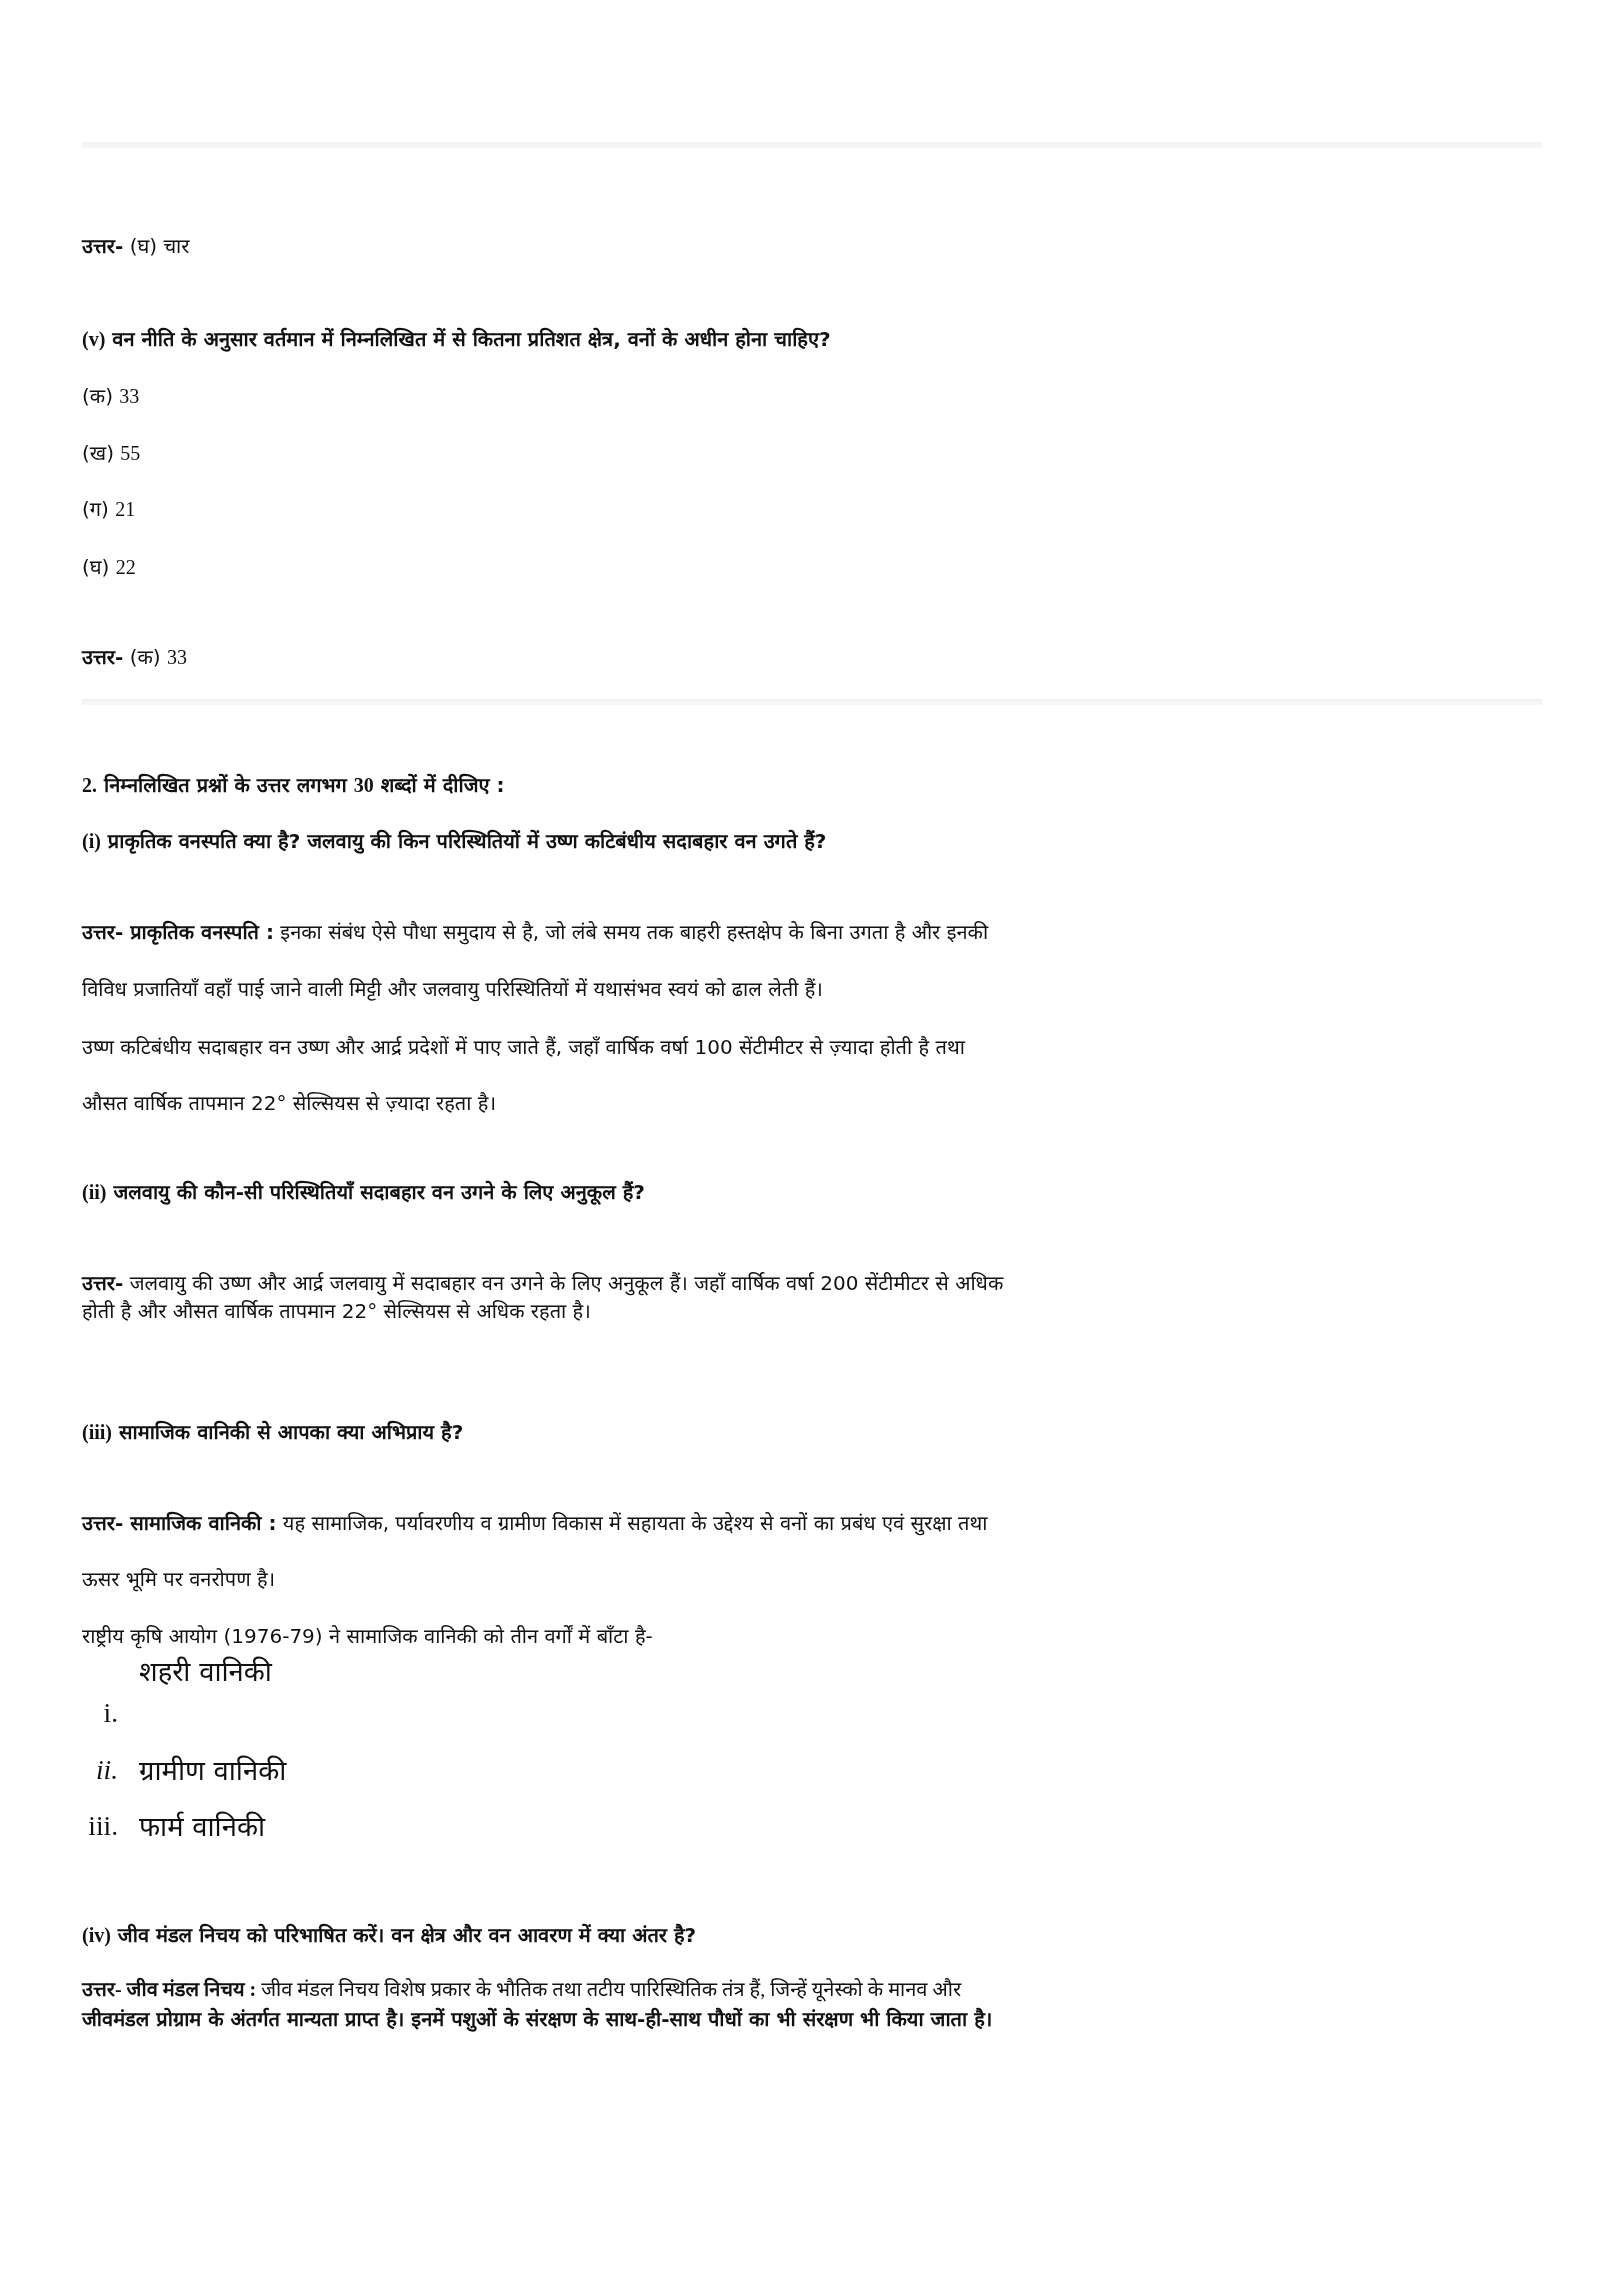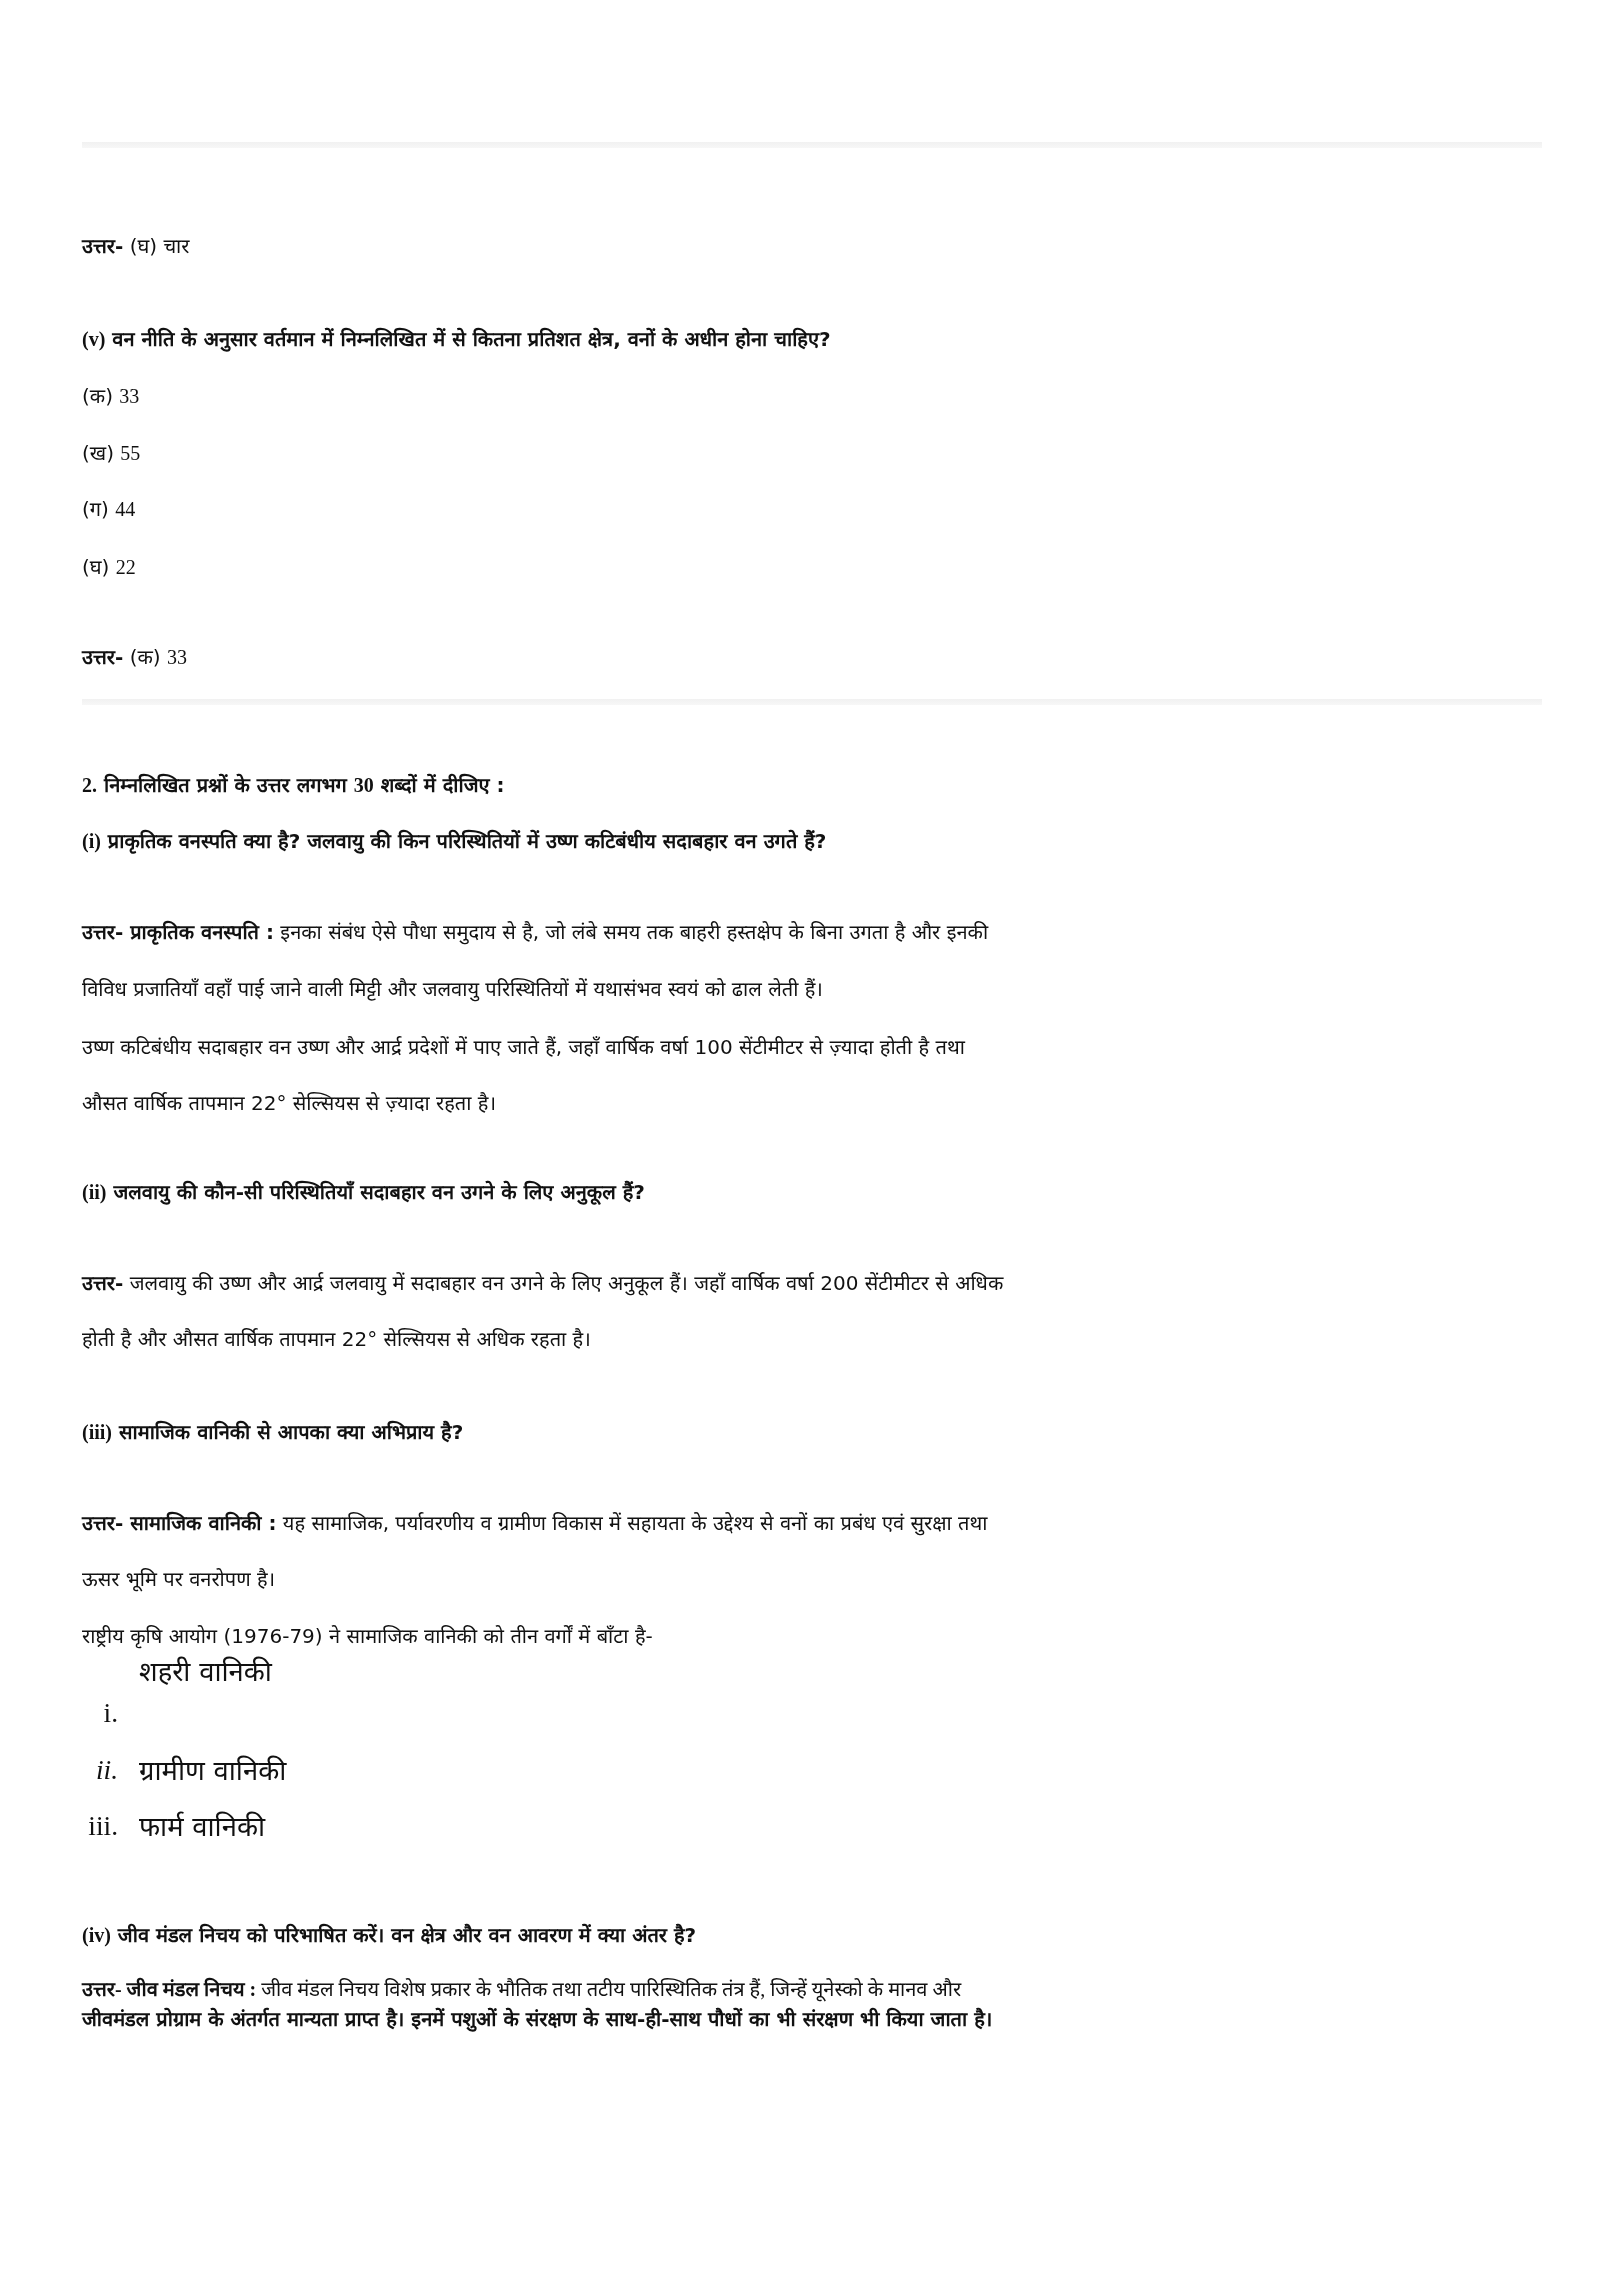--- a/index.html
+++ b/index.html
@@ -72,21 +72,21 @@
 <div class="line" style="top:361px;">
   <span>(क)</span>
   <span class="latin">33</span>
 </div>
 <div class="line" style="top:418px;">
   <span>(ख)</span>
   <span class="latin">55</span>
 </div>
 <div class="line" style="top:474px;">
   <span>(ग)</span>
-  <span class="latin">44</span>
+  <span class="latin">21</span>
 </div>
 <div class="line" style="top:532px;">
   <span>(घ)</span>
   <span class="latin">22</span>
 </div>
 
 <div class="line" style="top:622px;">
   <span class="b">उत्तर-</span>
   <span>(क)</span>
   <span class="latin">33</span>
@@ -114,21 +114,21 @@
 <div class="line" style="top:1068px;">औसत वार्षिक तापमान 22° सेल्सियस से ज़्यादा रहता है।</div>
 
 <div class="line b" style="top:1157px;">
   <span class="latin">(ii)</span>
   <span>जलवायु की कौन-सी परिस्थितियाँ सदाबहार वन उगने के लिए अनुकूल हैं?</span>
 </div>
 <div class="line" style="top:1248px;">
   <span class="b">उत्तर-</span>
   <span>जलवायु की उष्ण और आर्द्र जलवायु में सदाबहार वन उगने के लिए अनुकूल हैं। जहाँ वार्षिक वर्षा 200 सेंटीमीटर से अधिक</span>
 </div>
-<div class="line" style="top:1304px;">होती है और औसत वार्षिक तापमान 22° सेल्सियस से अधिक रहता है।</div>
+<div class="line" style="top:1276px;">होती है और औसत वार्षिक तापमान 22° सेल्सियस से अधिक रहता है।</div>
 
 <div class="line b" style="top:1397px;">
   <span class="latin">(iii)</span>
   <span>सामाजिक वानिकी से आपका क्या अभिप्राय है?</span>
 </div>
 <div class="line" style="top:1488px;">
   <span class="b">उत्तर- सामाजिक वानिकी :</span>
   <span>यह सामाजिक, पर्यावरणीय व ग्रामीण विकास में सहायता के उद्देश्य से वनों का प्रबंध एवं सुरक्षा तथा</span>
 </div>
 <div class="line" style="top:1544px;">ऊसर भूमि पर वनरोपण है।</div>

